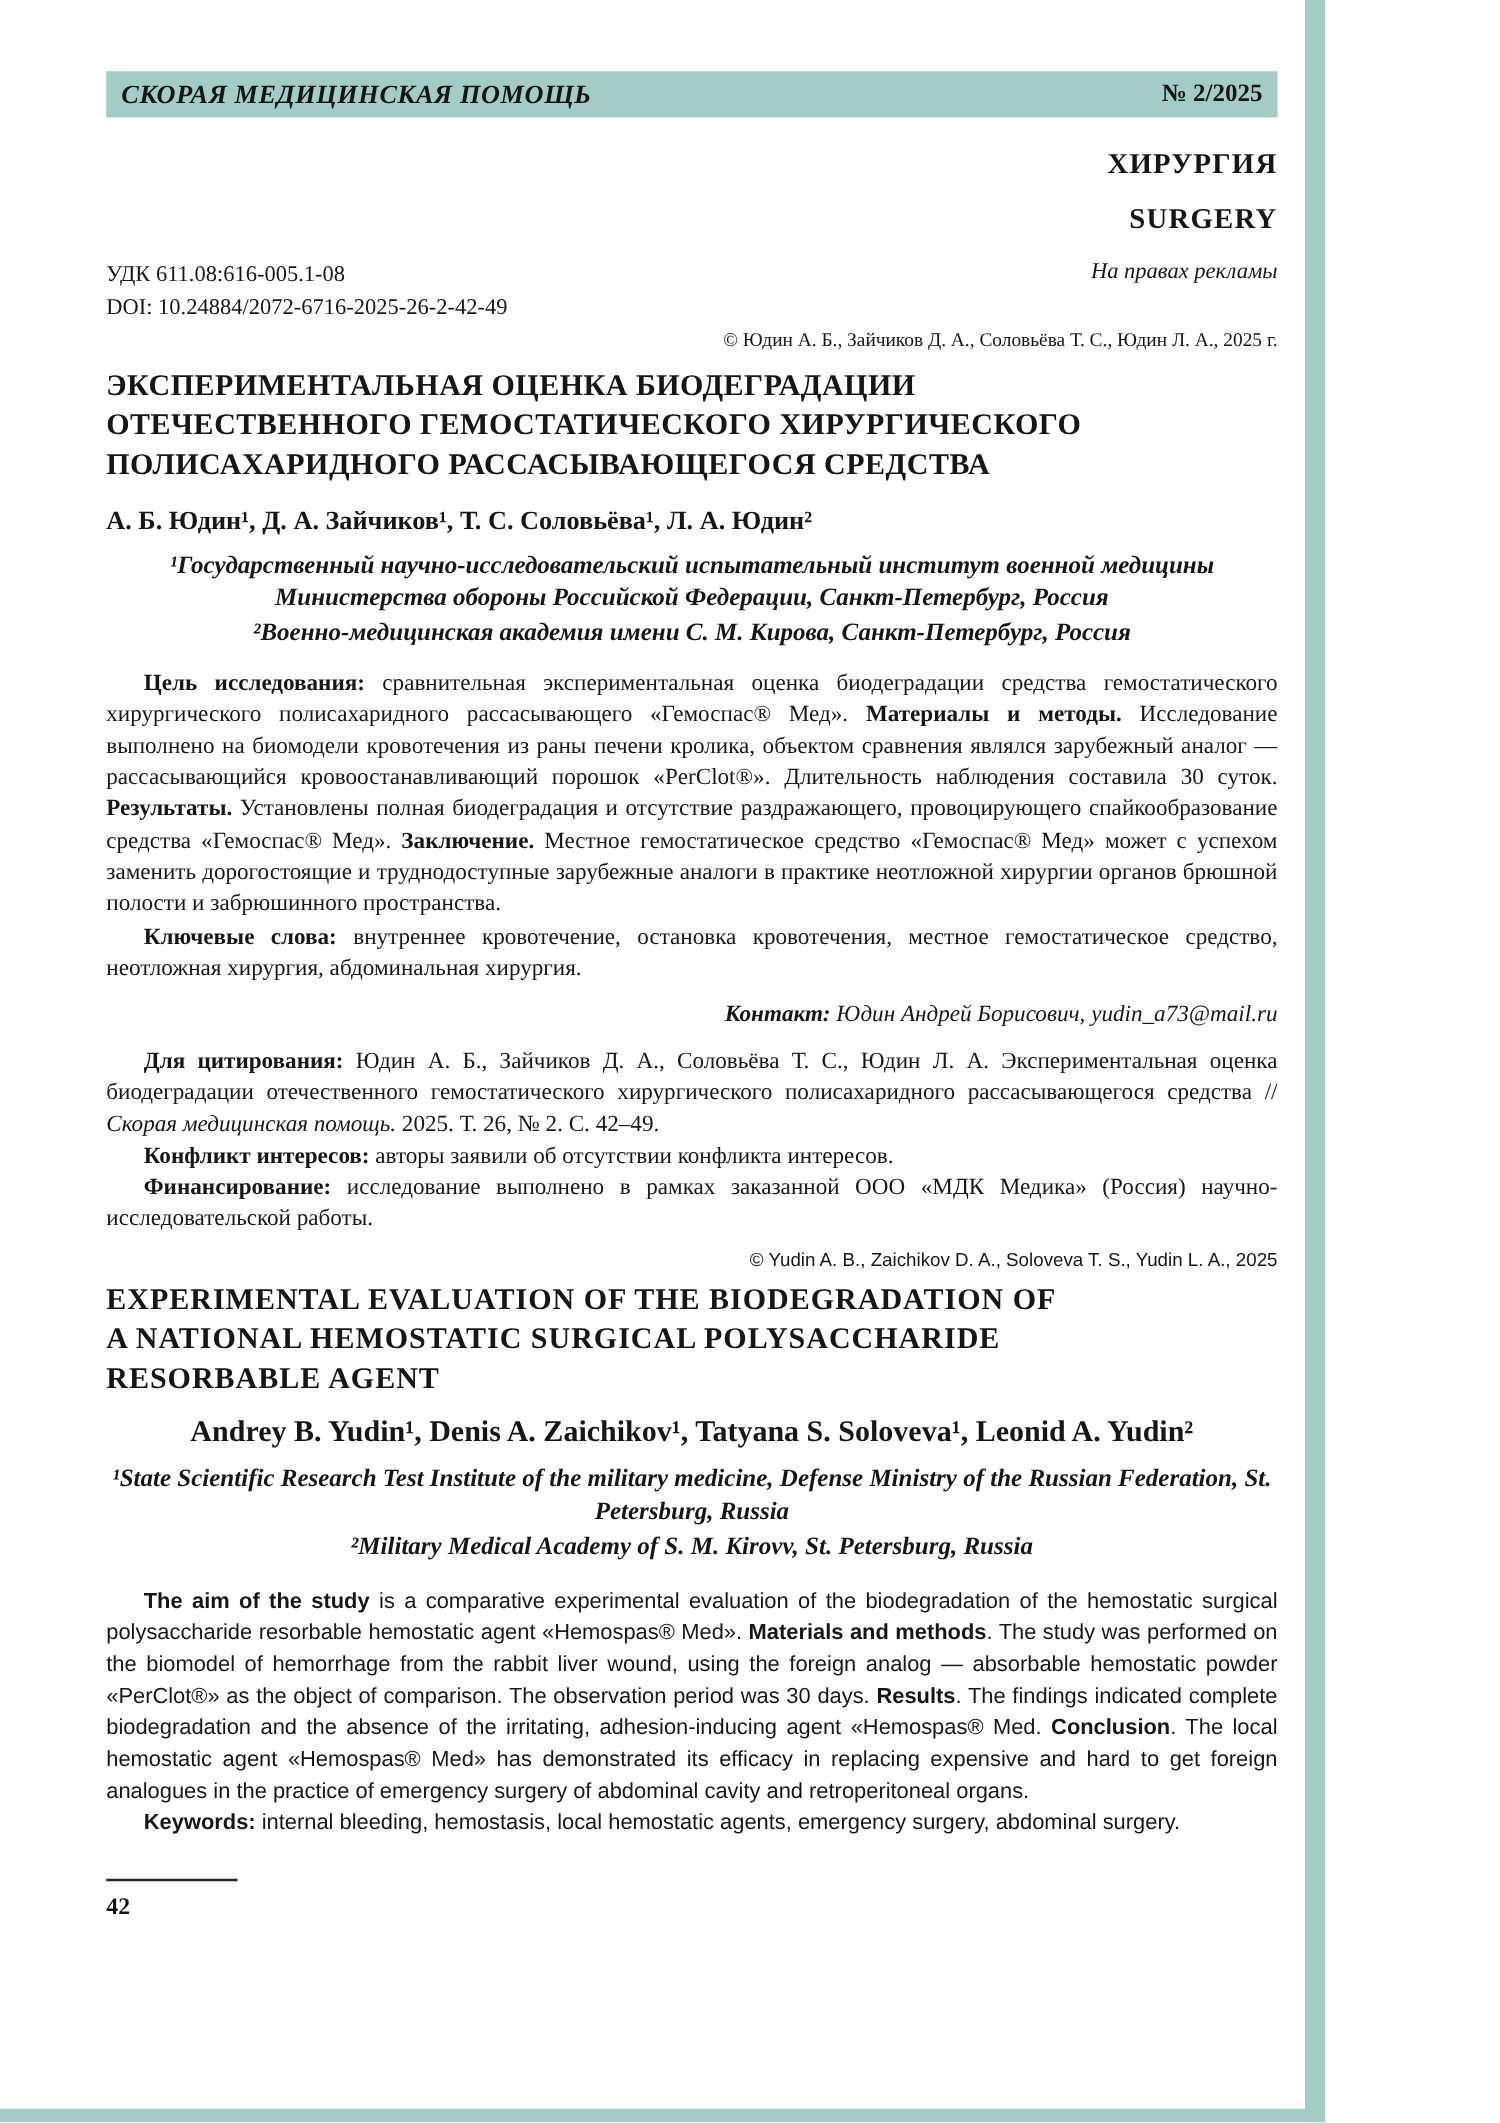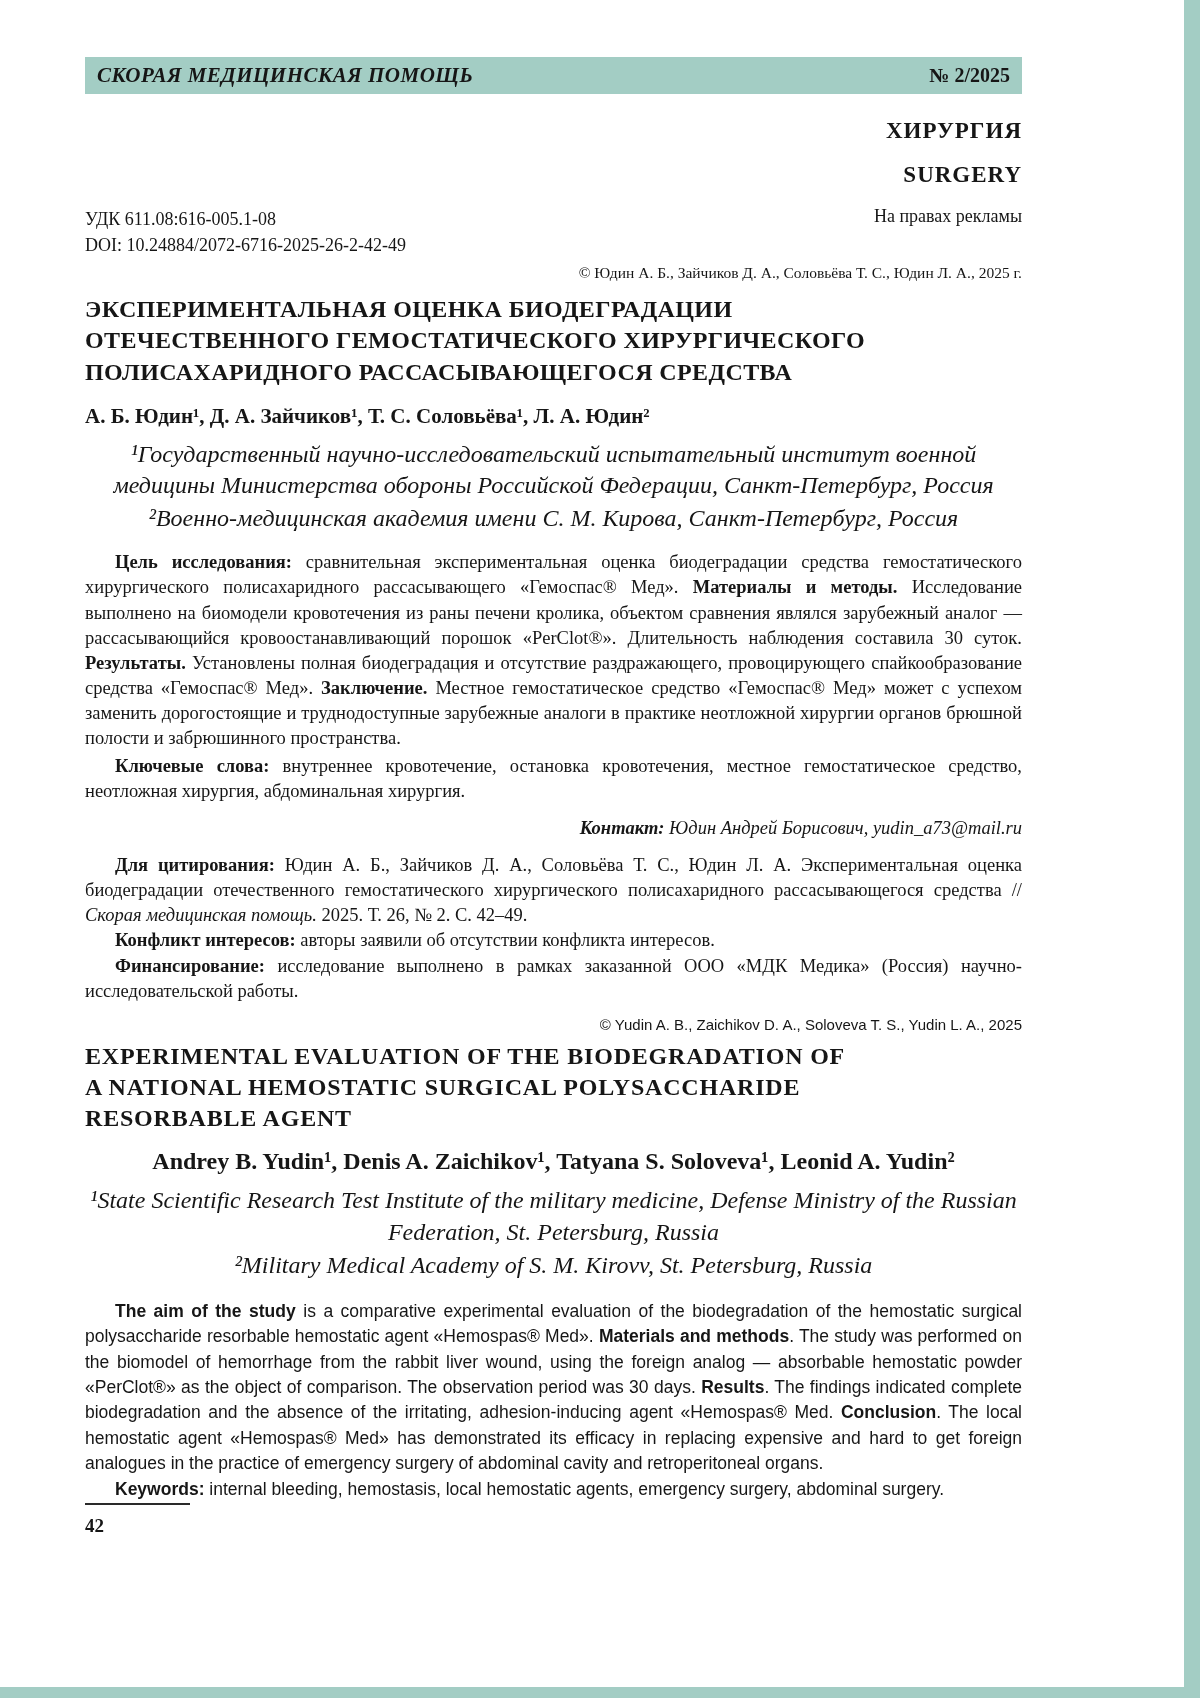--- a/index.html
+++ b/index.html
@@ -1,20 +1,20 @@
 <!DOCTYPE html>
 <html style="--accent: #a3cdc4;"><head>
 <meta charset="utf-8">
 <style>
   :root { --accent: #a3cdc4; }
   * { margin: 0; padding: 0; box-sizing: border-box; }
   html, body { background: #ffffff; }
   .page {
     position: relative;
-    width: 1200px;
+    width: 1060px;
     height: 1698px;
     background: #ffffff;
     overflow: hidden;
     font-family: "Liberation Serif", serif;
     color: #161616;
   }
   .stripe-right {
     position: absolute; top: 0; right: 0;
     width: 16px; height: 100%;
     background: var(--accent);
@@ -37,28 +37,28 @@
   }
   .band .jname { font-style: italic; font-weight: bold; font-size: 21px; letter-spacing: 0.5px; }
   .band .issue { font-weight: bold; font-size: 20px; }
   .section-ru, .section-en {
     text-align: right; font-weight: bold; font-size: 23px; letter-spacing: 1px;
   }
   .section-ru { margin-top: 24px; }
   .section-en { margin-top: 18px; }
   .meta-row { display: flex; justify-content: space-between; margin-top: 18px; font-size: 18px; }
   .meta-left div { line-height: 1.45; }
-  .meta-right { font-size: 18px; }
+  .meta-right { font-size: 18px; font-style: italic; }
   .copyright-ru { margin-top: 6px; text-align: right; font-size: 15.5px; }
   .title-ru {
     margin-top: 12px; font-size: 24px; font-weight: bold;
     line-height: 1.3; letter-spacing: 0.4px;
   }
   .authors-ru { margin-top: 16px; text-align: left; font-weight: bold; font-size: 21px; }
-  .affil { margin-top: 10px; font-style: italic; font-weight: normal; font-size: 24px; line-height: 1.3; }
+  .affil { margin-top: 10px; font-style: italic; font-weight: bold; font-size: 20px; line-height: 1.3; }
   .affil-ru { text-align: center; }
   .affil-ru + .affil-ru { margin-top: 2px; }
   .para {
     font-size: 18.5px; line-height: 1.36; text-align: justify;
   }
   .indent { text-indent: 30px; }
   .abstract-ru { margin-top: 16px; }
   .keywords-ru { margin-top: 2px; }
   .contact { margin-top: 14px; text-align: right; font-size: 18.5px; }
   .citation { margin-top: 14px; }

